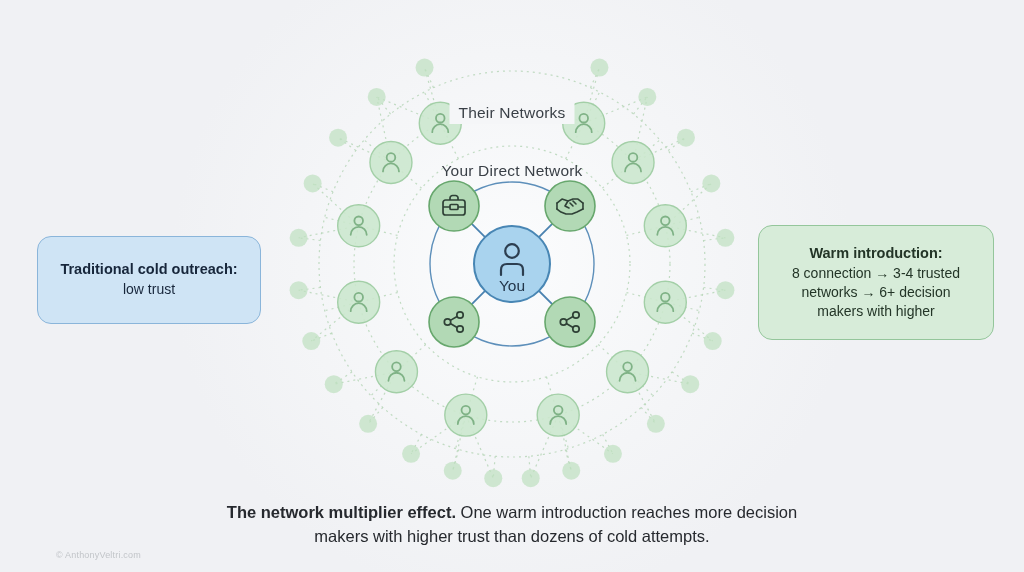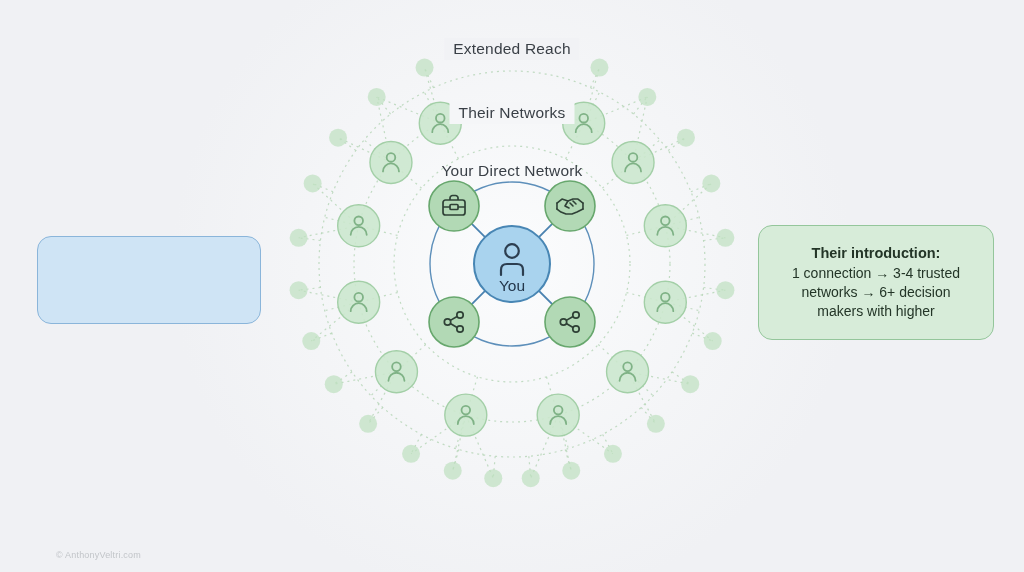--- a/index.html
+++ b/index.html
@@ -240,30 +240,36 @@
         <circle r="25" class="direct-node" fill="#b2d9b5" stroke="#67a76d"></circle>
         <use href="#icon-share"></use>
       </g>
       <g transform="translate(512,264)">
         <circle r="38" fill="#a9d3ee" stroke="#4886b4" stroke-width="2"></circle>
         <use href="#icon-person-center"></use>
         <text y="27" text-anchor="middle" class="you-text">You</text>
       </g>
     </svg>
 
-  <div class="ring-label" id="lbl-extended">Extended Reach</div>
   <div class="ring-label" id="lbl-their">Their Networks</div>
   <div class="ring-label" id="lbl-direct">Your Direct Network</div>
 
   <div class="info-box" id="box-cold" style="background: rgb(207, 228, 245); border-color: rgb(138, 181, 218);">
+    <div class="title">Traditional cold outreach:</div>
+    <div class="line">low trust</div>
   </div>
 
   <div class="info-box" id="box-warm" style="background: rgb(215, 236, 217); border-color: rgb(148, 198, 155);">
-    <div class="title">Their introduction:</div>
-    <div class="line">1 connection → 3-4 trusted</div>
+    <div class="title">Warm introduction:</div>
+    <div class="line">8 connection → 3-4 trusted</div>
     <div class="line">networks → 6+ decision</div>
     <div class="line">makers with higher</div>
   </div>
 
+  <div class="caption">
+    <span class="inner">
+      <span class="bold">The network multiplier effect.</span><span> One warm introduction reaches more decision makers with higher trust than dozens of cold attempts.</span>
+    </span>
+  </div>
 
   <div class="watermark">© AnthonyVeltri.com</div>
 
 </div>
 
 </body></html>

